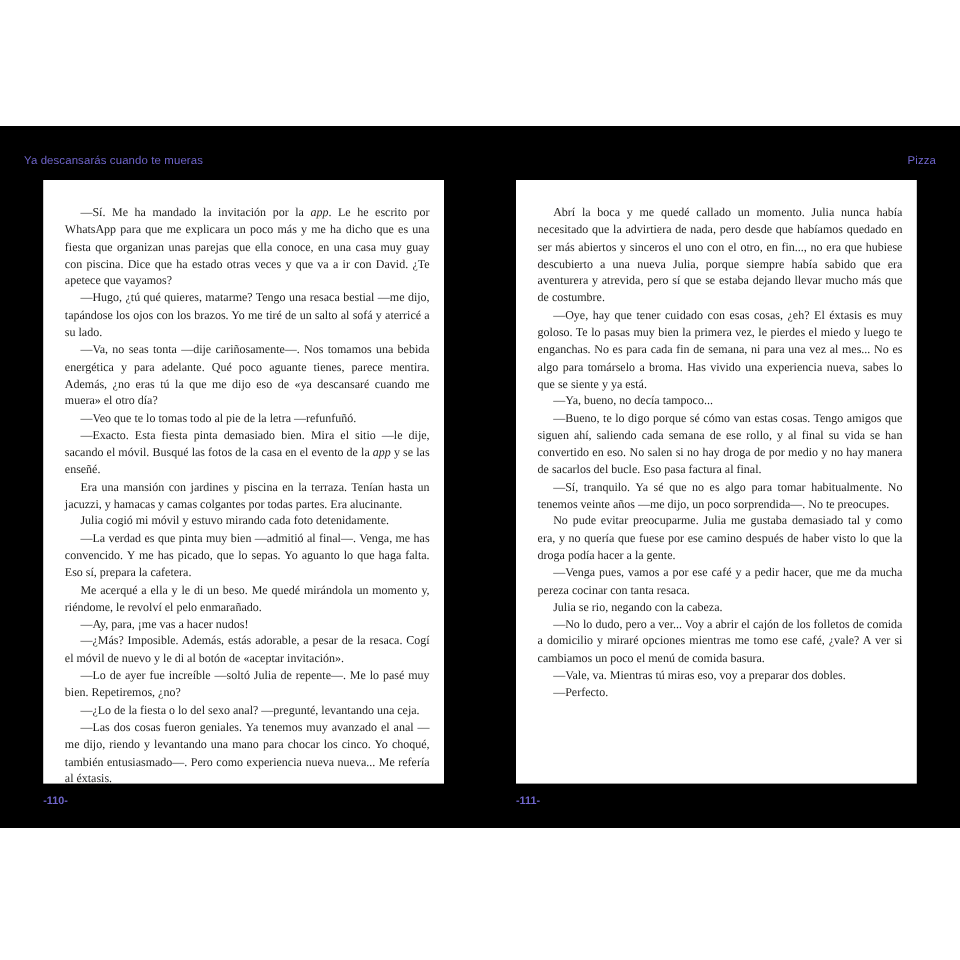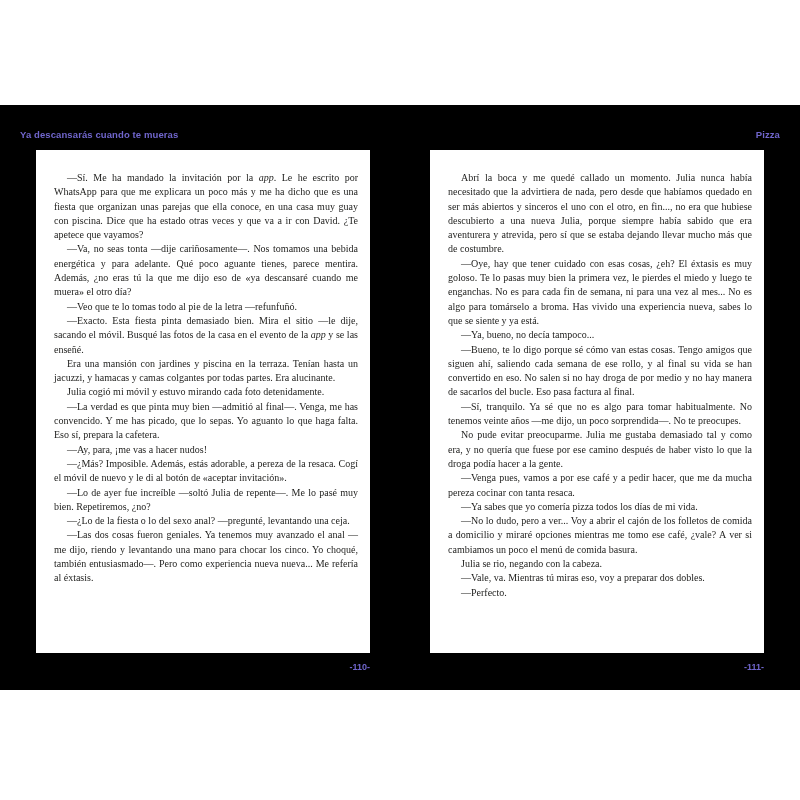--- a/index.html
+++ b/index.html
@@ -7,21 +7,21 @@
     position:relative;width:800px;height:800px;
     background:#ffffff;overflow:hidden;
   }
   .spread-band{
     position:absolute;left:0;top:105px;width:800px;height:585px;
     background:var(--spread-background,#000);
   }
   .running-header{
     position:absolute;left:20px;right:20px;top:24px;
     display:flex;justify-content:space-between;align-items:baseline;
-    font-family:"Liberation Sans",sans-serif;font-weight:bold;
+    font-family:"Liberation Sans",sans-serif;font-weight:normal;
     font-size:9.5px;letter-spacing:0.1px;
     color:var(--accent,#7066cc);
     text-align:center;
   }
   .page{
     position:absolute;top:45px;width:334px;height:503px;
     background:var(--page-background,#fff);
   }
   .page-left{left:36px;}
   .page-right{left:430px;}
@@ -32,21 +32,21 @@
     font-size:10px;line-height:14.3px;
     text-align:justify;
     color:var(--body-text,#1d1d1b);
     overflow:hidden;
     -webkit-hyphens:auto;hyphens:auto;
   }
   .page-text p{margin:0;text-indent:13px;}
   .page-text em{font-style:italic;}
   .page-number{
     position:absolute;top:557px;width:334px;
-    text-align:right;
+    text-align:left;
     font-family:"Liberation Sans",sans-serif;font-weight:bold;
     font-size:9px;
     color:var(--accent,#7066cc);
   }
   .page-number-left{left:36px;}
   .page-number-right{left:430px;}
 </style>
 </head>
 <body style="--accent: #7066cc; --spread-background: #000000; --page-background: #ffffff; --body-text: #1d1d1b;">
 
@@ -54,46 +54,47 @@
   <div class="spread-band">
 
     <div class="running-header">
       <span>Ya descansarás cuando te mueras</span>
       <span>Pizza</span>
     </div>
 
     <div class="page page-left">
       <div class="page-text" lang="es">
           <p>—Sí. Me ha mandado la invitación por la <em>app</em>. Le he escrito por WhatsApp para que me explicara un poco más y me ha dicho que es una fiesta que organizan unas parejas que ella conoce, en una casa muy guay con piscina. Dice que ha estado otras veces y que va a ir con David. ¿Te apetece que vayamos?</p>
+          <p>—Hugo, ¿tú qué quieres, matarme? Tengo una resaca bestial —me dijo, tapándose los ojos con los brazos. Yo me tiré de un salto al sofá y aterricé a su lado.</p>
           <p>—Va, no seas tonta —dije cariñosamente—. Nos tomamos una bebida energética y para adelante. Qué poco aguante tienes, parece mentira. Además, ¿no eras tú la que me dijo eso de «ya descansaré cuando me muera» el otro día?</p>
           <p>—Veo que te lo tomas todo al pie de la letra —refunfuñó.</p>
           <p>—Exacto. Esta fiesta pinta demasiado bien. Mira el sitio —le dije, sacando el móvil. Busqué las fotos de la casa en el evento de la <em>app</em> y se las enseñé.</p>
           <p>Era una mansión con jardines y piscina en la terraza. Tenían hasta un jacuzzi, y hamacas y camas colgantes por todas partes. Era alucinante.</p>
           <p>Julia cogió mi móvil y estuvo mirando cada foto detenidamente.</p>
           <p>—La verdad es que pinta muy bien —admitió al final—. Venga, me has convencido. Y me has picado, que lo sepas. Yo aguanto lo que haga falta. Eso sí, prepara la cafetera.</p>
+          <p>Me acerqué a ella y le di un beso. Me quedé mirándola un momento y, riéndome, le revolví el pelo enmarañado.</p>
           <p>—Ay, para, ¡me vas a hacer nudos!</p>
-          <p>—¿Más? Imposible. Además, estás adorable, a pereza de la resaca. Cogí el móvil de nuevo y le di al botón de «aceptar invitación».</p>
+          <p>—¿Más? Imposible. Además, estás adorable, a pesar de la resaca. Cogí el móvil de nuevo y le di al botón de «aceptar invitación».</p>
           <p>—Lo de ayer fue increíble —soltó Julia de repente—. Me lo pasé muy bien. Repetiremos, ¿no?</p>
           <p>—¿Lo de la fiesta o lo del sexo anal? —pregunté, levantando una ceja.</p>
           <p>—Las dos cosas fueron geniales. Ya tenemos muy avanzado el anal —me dijo, riendo y levantando una mano para chocar los cinco. Yo choqué, también entusiasmado—. Pero como experiencia nueva nueva... Me refería al éxtasis.</p>
         </div>
     </div>
 
     <div class="page page-right">
       <div class="page-text" lang="es">
           <p>Abrí la boca y me quedé callado un momento. Julia nunca había necesitado que la advirtiera de nada, pero desde que habíamos quedado en ser más abiertos y sinceros el uno con el otro, en fin..., no era que hubiese descubierto a una nueva Julia, porque siempre había sabido que era aventurera y atrevida, pero sí que se estaba dejando llevar mucho más que de costumbre.</p>
           <p>—Oye, hay que tener cuidado con esas cosas, ¿eh? El éxtasis es muy goloso. Te lo pasas muy bien la primera vez, le pierdes el miedo y luego te enganchas. No es para cada fin de semana, ni para una vez al mes... No es algo para tomárselo a broma. Has vivido una experiencia nueva, sabes lo que se siente y ya está.</p>
           <p>—Ya, bueno, no decía tampoco...</p>
           <p>—Bueno, te lo digo porque sé cómo van estas cosas. Tengo amigos que siguen ahí, saliendo cada semana de ese rollo, y al final su vida se han convertido en eso. No salen si no hay droga de por medio y no hay manera de sacarlos del bucle. Eso pasa factura al final.</p>
           <p>—Sí, tranquilo. Ya sé que no es algo para tomar habitualmente. No tenemos veinte años —me dijo, un poco sorprendida—. No te preocupes.</p>
           <p>No pude evitar preocuparme. Julia me gustaba demasiado tal y como era, y no quería que fuese por ese camino después de haber visto lo que la droga podía hacer a la gente.</p>
           <p>—Venga pues, vamos a por ese café y a pedir hacer, que me da mucha pereza cocinar con tanta resaca.</p>
-          <p>—Ya sabes que yo comería pizza todos los días de mi vida.</p>
+          <p>Julia se rio, negando con la cabeza.</p>
           <p>—No lo dudo, pero a ver... Voy a abrir el cajón de los folletos de comida a domicilio y miraré opciones mientras me tomo ese café, ¿vale? A ver si cambiamos un poco el menú de comida basura.</p>
-          <p>Julia se rio, negando con la cabeza.</p>
           <p>—Vale, va. Mientras tú miras eso, voy a preparar dos dobles.</p>
           <p>—Perfecto.</p>
         </div>
     </div>
 
     <div class="page-number page-number-left">-110-</div>
 
     <div class="page-number page-number-right">-111-</div>
 
   </div>

